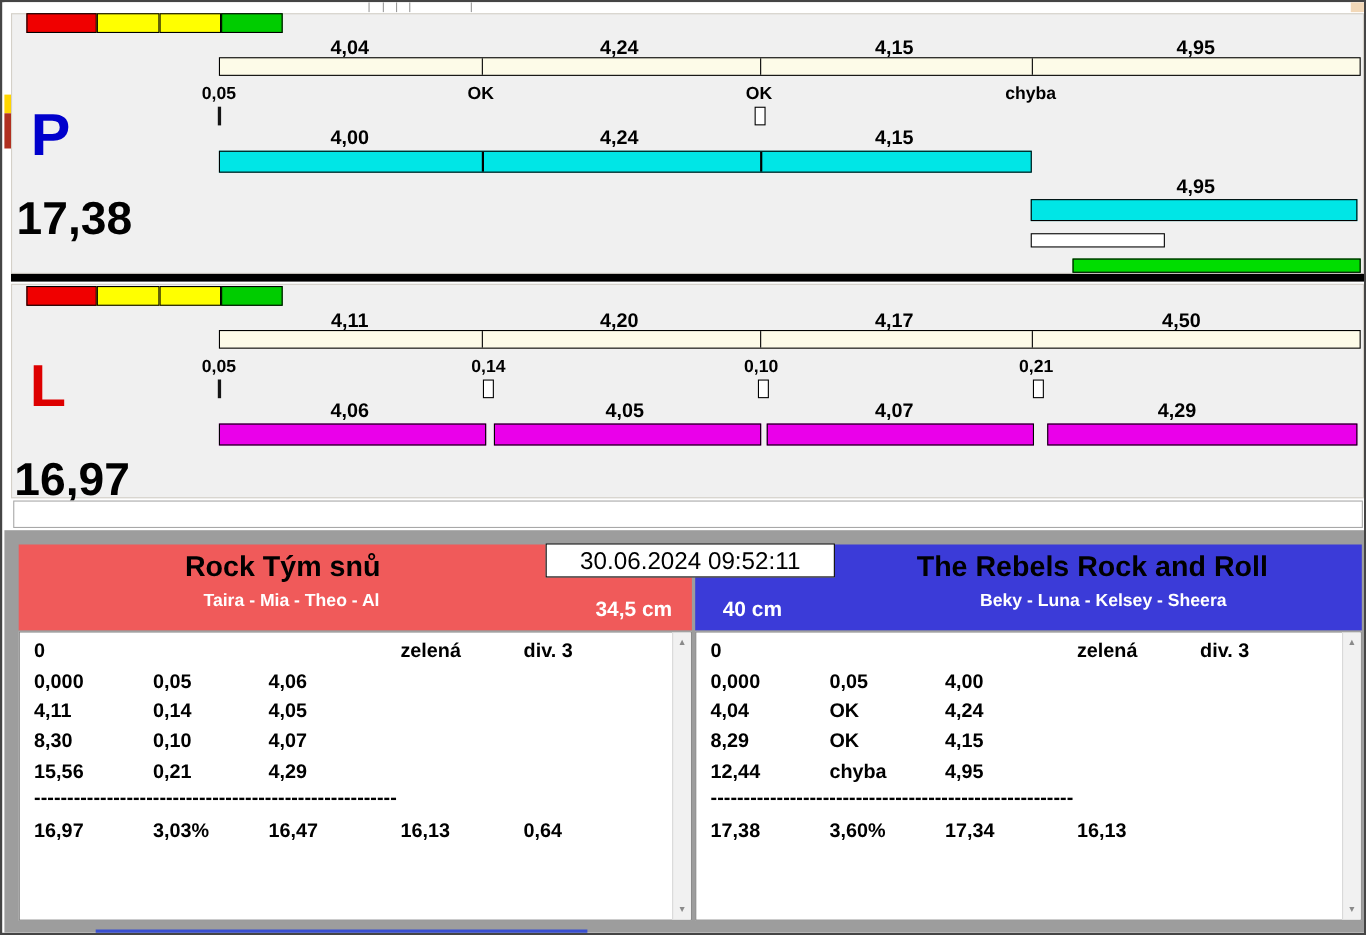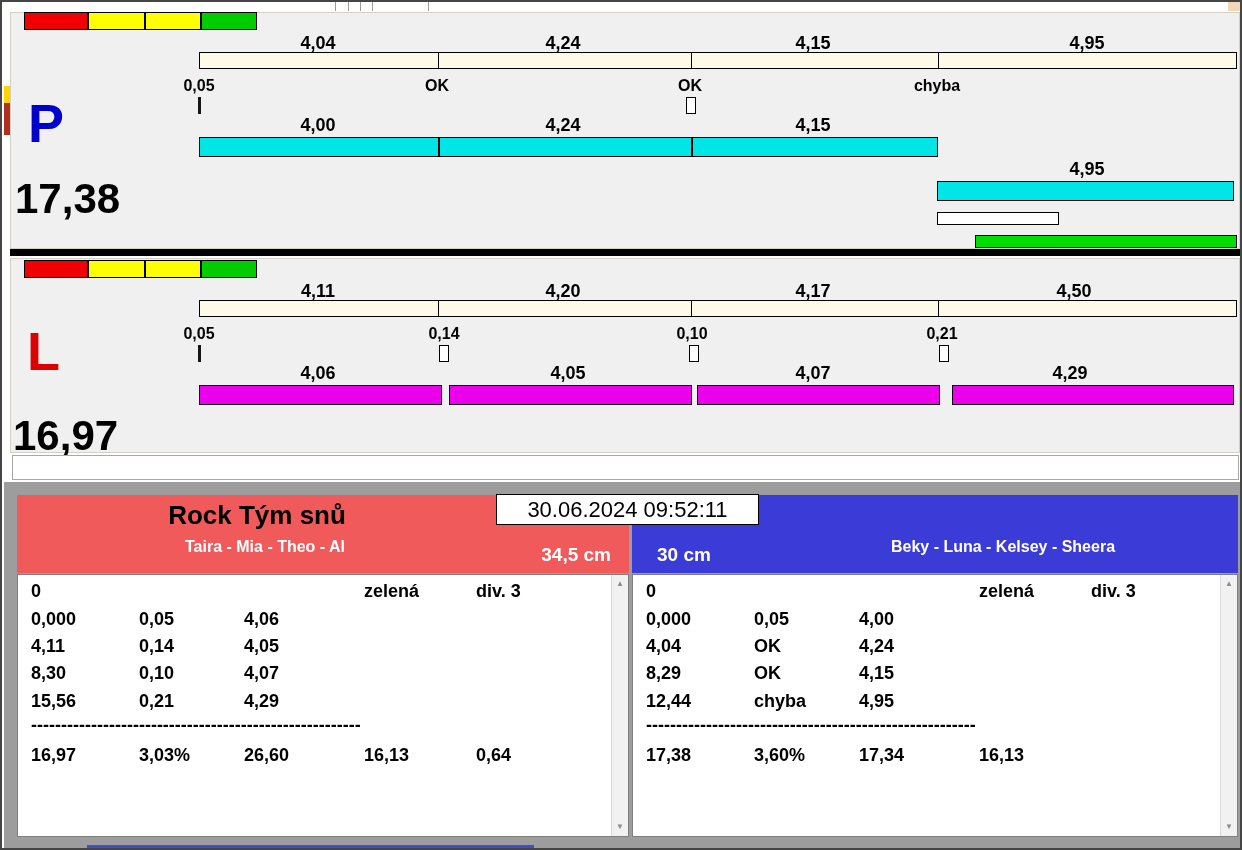--- a/index.html
+++ b/index.html
@@ -181,22 +181,23 @@
   <div>
     <div class="abs bottom-bg"></div>
 
     <div class="team-header" style="left:15px;width:612px;background:#f05a5a">
       <div class="team-title" style="padding-right:132px">Rock Tým snů</div>
       <div class="team-members" style="padding-right:116px">Taira - Mia - Theo - Al</div>
       <div class="team-height" style="right:18px">34,5 cm</div>
     </div>
 
     <div class="team-header" style="left:630px;width:606px;background:#3b3bd8">
+      <div class="team-title" style="padding-left:116px">The Rebels Rock and Roll</div>
       <div class="team-members" style="padding-left:136px">Beky - Luna - Kelsey - Sheera</div>
-      <div class="team-height" style="left:25px">30 cm</div>
+      <div class="team-height" style="left:25px">40 cm</div>
     </div>
 
     <div class="datetime-box">30.06.2024 09:52:11</div>
 
     <div class="res-box" style="left:15px;width:612px">
       <div class="res-line" style="top:6px">
         <span style="left:13px">0</span>
         <span style="left:346px">zelená</span>
         <span style="left:458px">div. 3</span>
       </div>
@@ -219,21 +220,21 @@
         <span style="left:13px">15,56</span>
         <span style="left:121px">0,21</span>
         <span style="left:226px">4,29</span>
       </div>
       <div class="res-line" style="top:140px">
         <span style="left:13px">-------------------------------------------------------</span>
       </div>
       <div class="res-line" style="top:170px">
         <span style="left:13px">16,97</span>
         <span style="left:121px">3,03%</span>
-        <span style="left:226px">26,60</span>
+        <span style="left:226px">16,47</span>
         <span style="left:346px">16,13</span>
         <span style="left:458px">0,64</span>
       </div>
       <div class="scrollbar">
         <div class="sb-arrow sb-up">▲</div>
         <div class="sb-arrow sb-down">▼</div>
       </div>
     </div>
 
     <div class="res-box" style="left:630px;width:606px">

